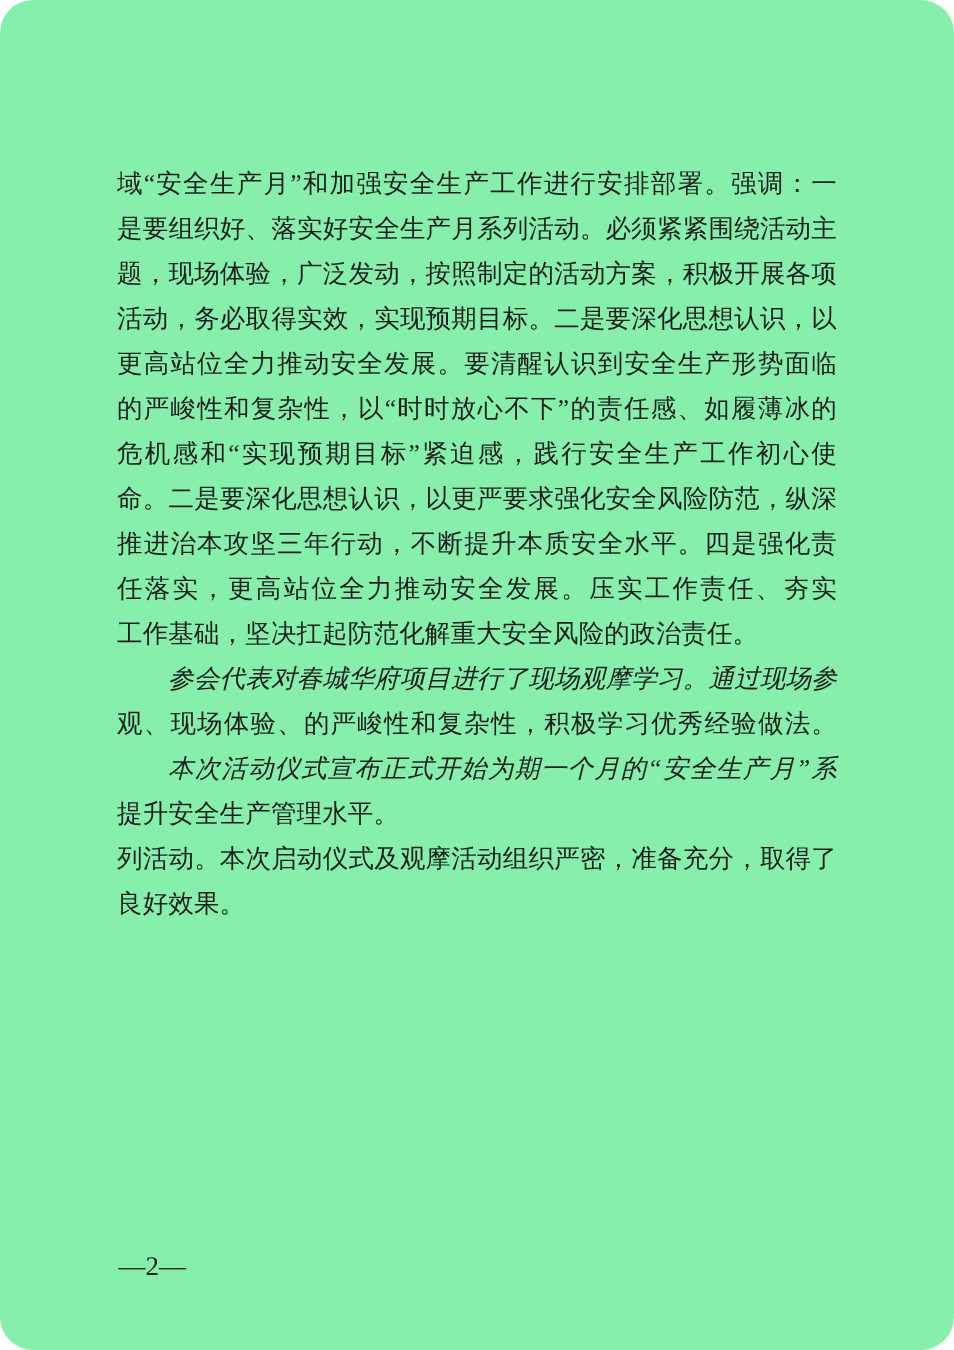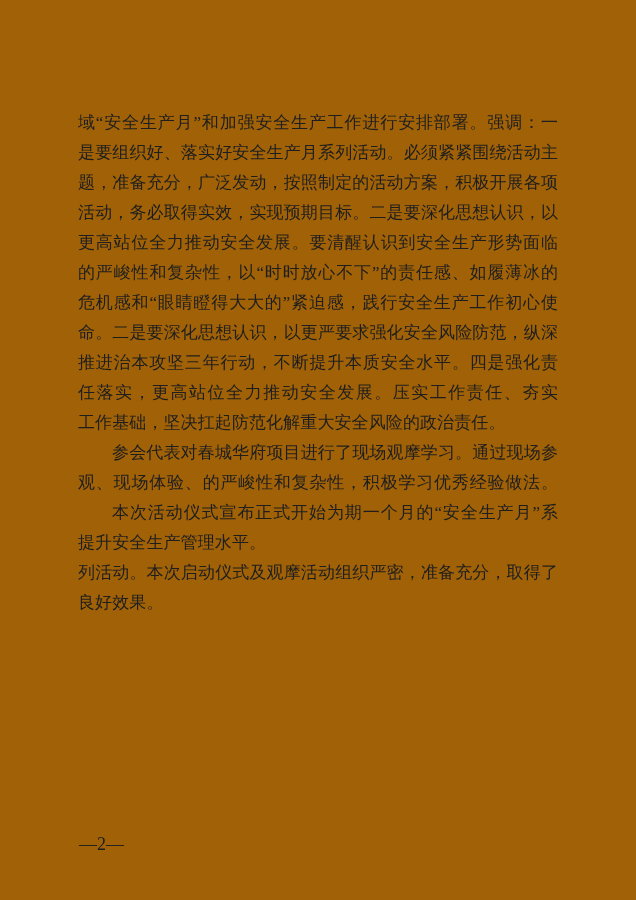--- a/index.html
+++ b/index.html
@@ -4,22 +4,23 @@
 <style>
   html, body {
     margin: 0;
     padding: 0;
     background: #ffffff;
   }
   .page {
     position: relative;
     width: 636px;
     height: 900px;
-    background: #a16207;
+    background: #86efac;
     overflow: hidden;
+    border-radius: 22px;
   }
   .textblock {
     position: absolute;
     left: 78px;
     top: 108px;
     width: 480px;
     font-family: "Liberation Serif", "DejaVu Serif", serif;
     font-size: 17px;
     line-height: 30px;
     color: #1e1e1e;
@@ -30,43 +31,44 @@
     text-align: justify;
     text-align-last: justify;
     letter-spacing: 0.1px;
   }
   .line.para-end {
     text-align: left;
     text-align-last: left;
   }
   .line.para-start {
     text-indent: 2em;
+    font-style: italic;
   }
   .footer {
     position: absolute;
     left: 79px;
     top: 833px;
     font-family: "Liberation Serif", "DejaVu Serif", serif;
     font-size: 18px;
     line-height: 22px;
     color: #1e1e1e;
   }
 </style>
 </head>
 <body>
 
 <div class="page">
   <div class="textblock">
     <div class="line">域“安全生产月”和加强安全生产工作进行安排部署。强调：一</div>
     <div class="line">是要组织好、落实好安全生产月系列活动。必须紧紧围绕活动主</div>
-    <div class="line">题，准备充分，广泛发动，按照制定的活动方案，积极开展各项</div>
+    <div class="line">题，现场体验，广泛发动，按照制定的活动方案，积极开展各项</div>
     <div class="line">活动，务必取得实效，实现预期目标。二是要深化思想认识，以</div>
     <div class="line">更高站位全力推动安全发展。要清醒认识到安全生产形势面临</div>
     <div class="line">的严峻性和复杂性，以“时时放心不下”的责任感、如履薄冰的</div>
-    <div class="line">危机感和“眼睛瞪得大大的”紧迫感，践行安全生产工作初心使</div>
+    <div class="line">危机感和“实现预期目标”紧迫感，践行安全生产工作初心使</div>
     <div class="line">命。二是要深化思想认识，以更严要求强化安全风险防范，纵深</div>
     <div class="line">推进治本攻坚三年行动，不断提升本质安全水平。四是强化责</div>
     <div class="line">任落实，更高站位全力推动安全发展。压实工作责任、夯实</div>
     <div class="line para-end">工作基础，坚决扛起防范化解重大安全风险的政治责任。</div>
     <div class="line para-start">参会代表对春城华府项目进行了现场观摩学习。通过现场参</div>
     <div class="line">观、现场体验、的严峻性和复杂性，积极学习优秀经验做法。</div>
     <div class="line para-start">本次活动仪式宣布正式开始为期一个月的“安全生产月”系</div>
     <div class="line para-end">提升安全生产管理水平。</div>
     <div class="line">列活动。本次启动仪式及观摩活动组织严密，准备充分，取得了</div>
     <div class="line para-end">良好效果。</div>

